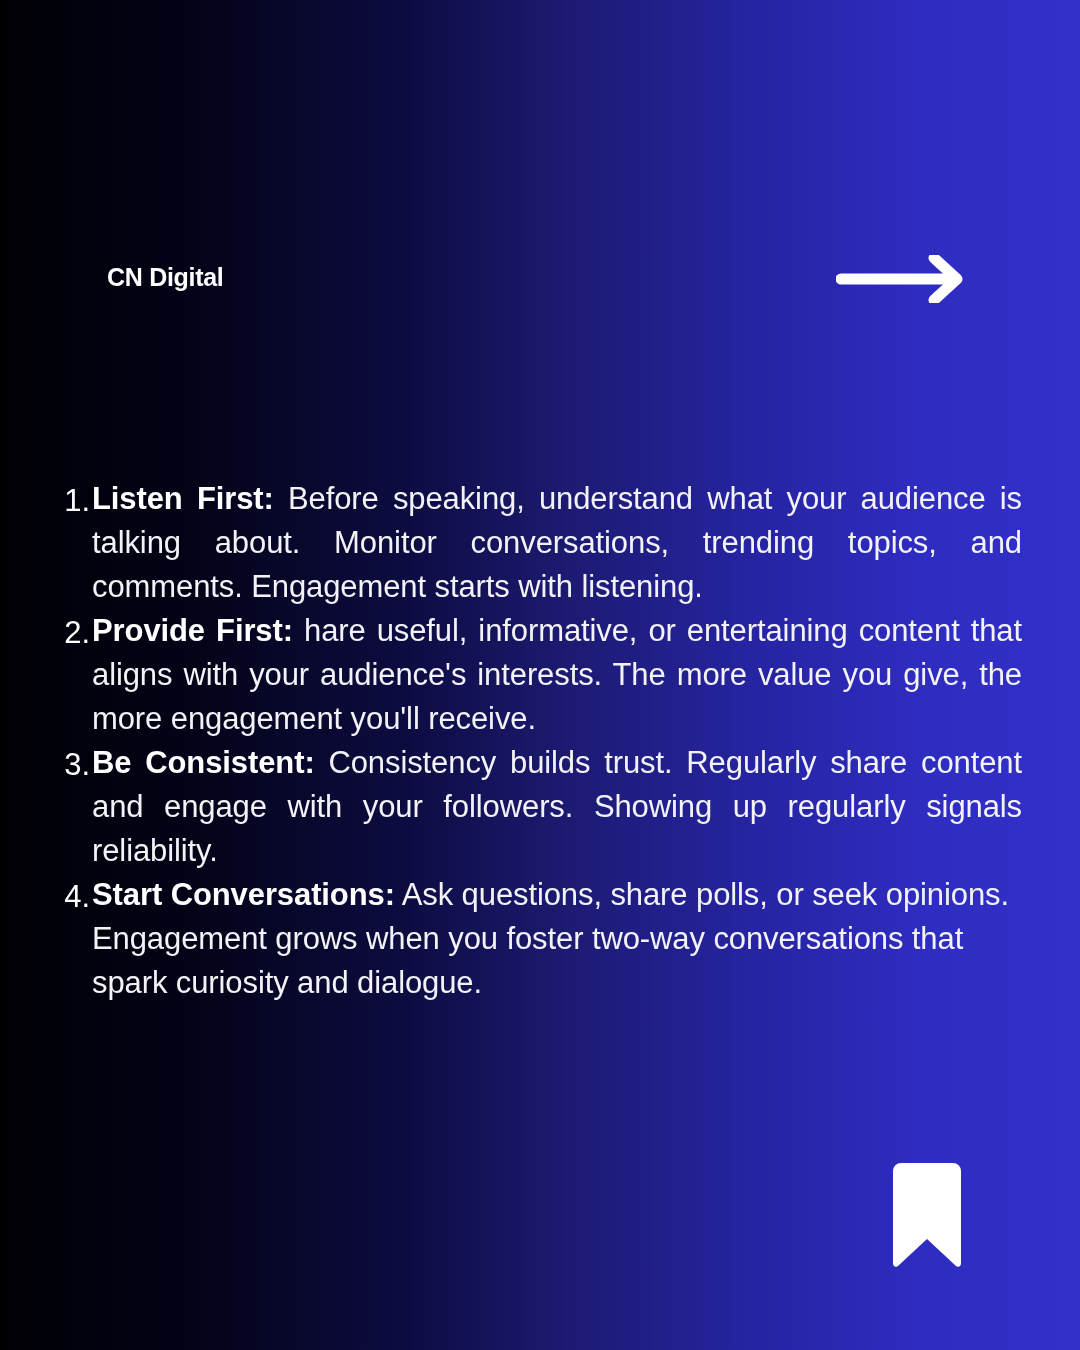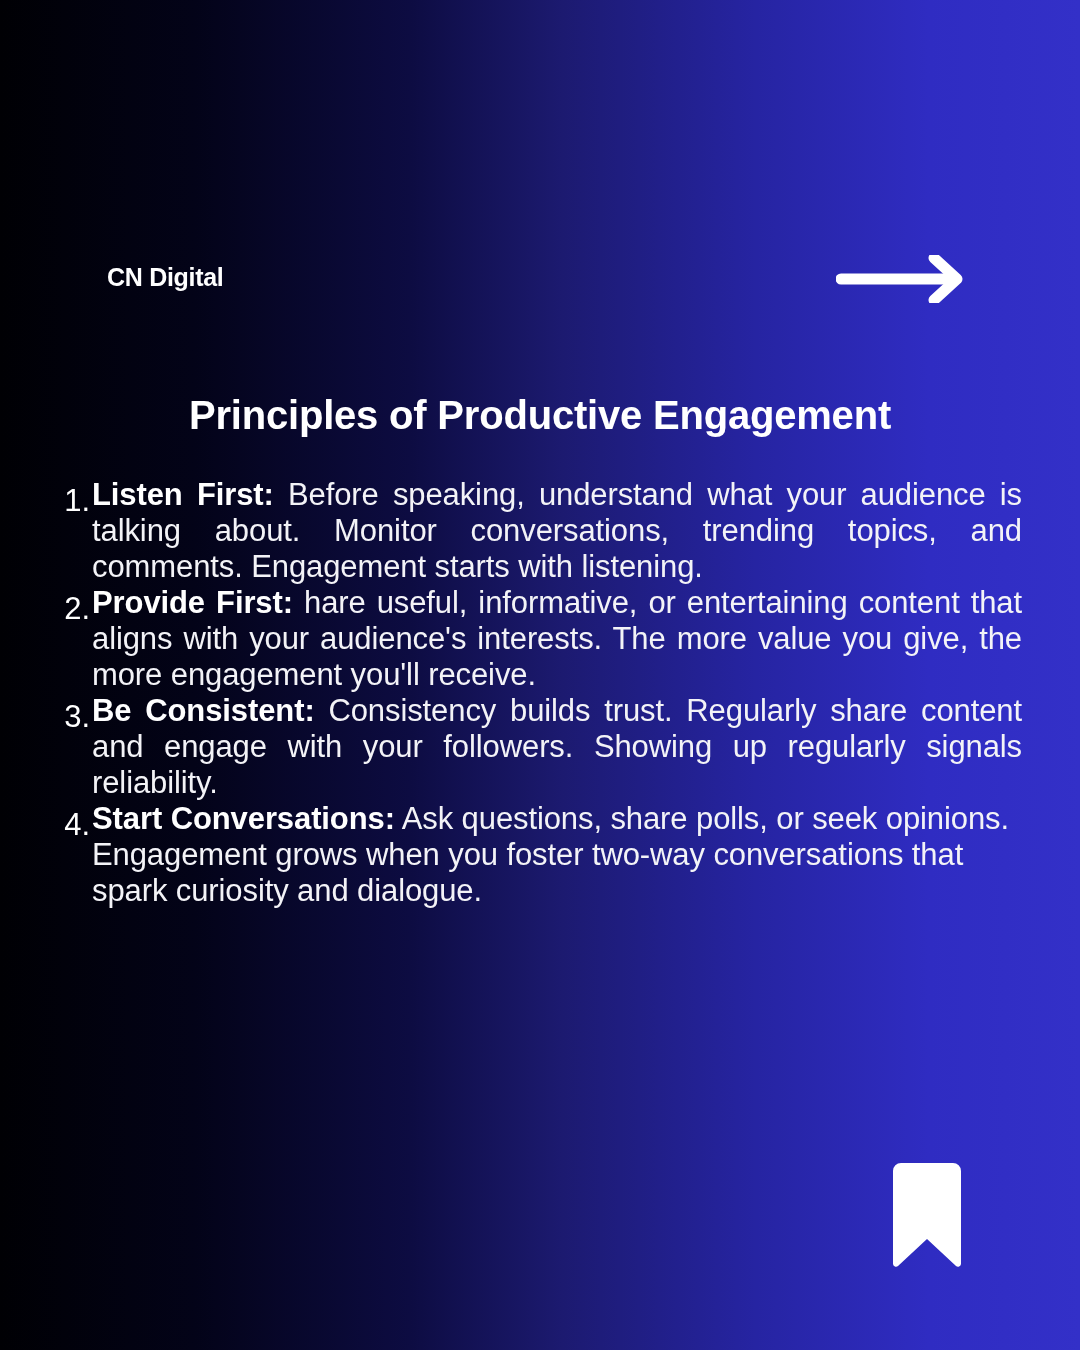--- a/index.html
+++ b/index.html
@@ -93,21 +93,21 @@
     text-align: right;
     font-size: 31px;
     line-height: 48px;
     color: #ffffff;
     font-weight: normal;
   }
 
   .principle-body {
     flex: 1 1 auto;
     font-size: 31px;
-    line-height: 36px;
+    line-height: 44px;
     color: #f3f3f7;
     text-align: justify;
     text-justify: inter-word;
     letter-spacing: -0.1px;
     padding-left: 2px;
   }
 
   .principle-body.nojustify { text-align: left; }
 
   .principle-term {
@@ -137,21 +137,20 @@
 
     <div id="arrow-wrap">
       <svg width="132" height="48" viewBox="0 0 132 48" fill="none" xmlns="http://www.w3.org/2000/svg" aria-hidden="true">
         <line x1="5" y1="24" x2="119" y2="24" stroke="#ffffff" stroke-width="11" stroke-linecap="round"></line>
         <polyline points="98,3 121,24 98,45" stroke="#ffffff" stroke-width="11" fill="none" stroke-linecap="round" stroke-linejoin="round"></polyline>
       </svg>
     </div>
 
   </div>
 
-  <h1 id="title">Principles of Productive Engagement</h1>
 
   <ol id="principles">
 
     <li class="principle-row">
       <span class="principle-num">1.</span>
       <span class="principle-body">
         <span class="principle-term">Listen First:</span><span> Before speaking, understand what your audience is talking about. Monitor conversations, trending topics, and comments. Engagement starts with listening.</span>
       </span>
     </li>
 

